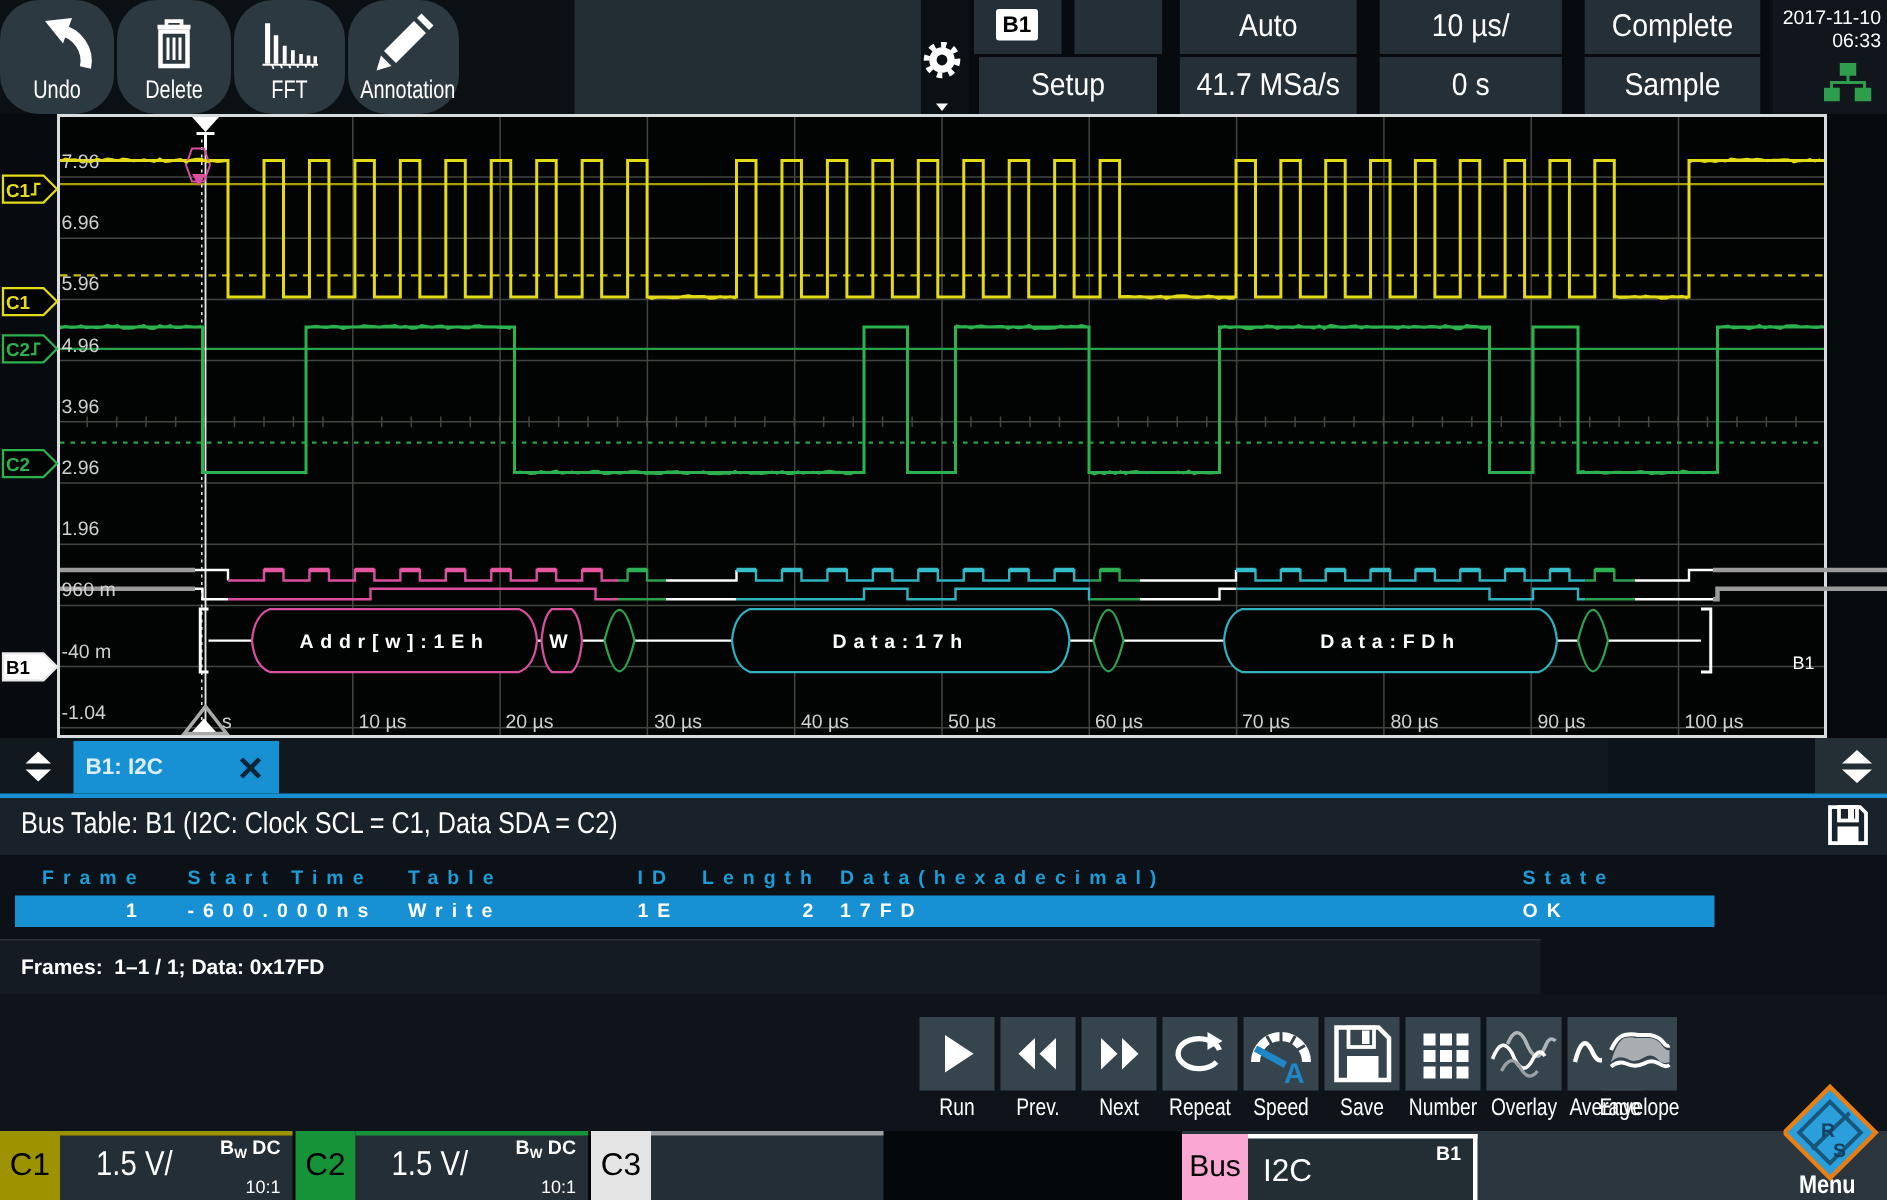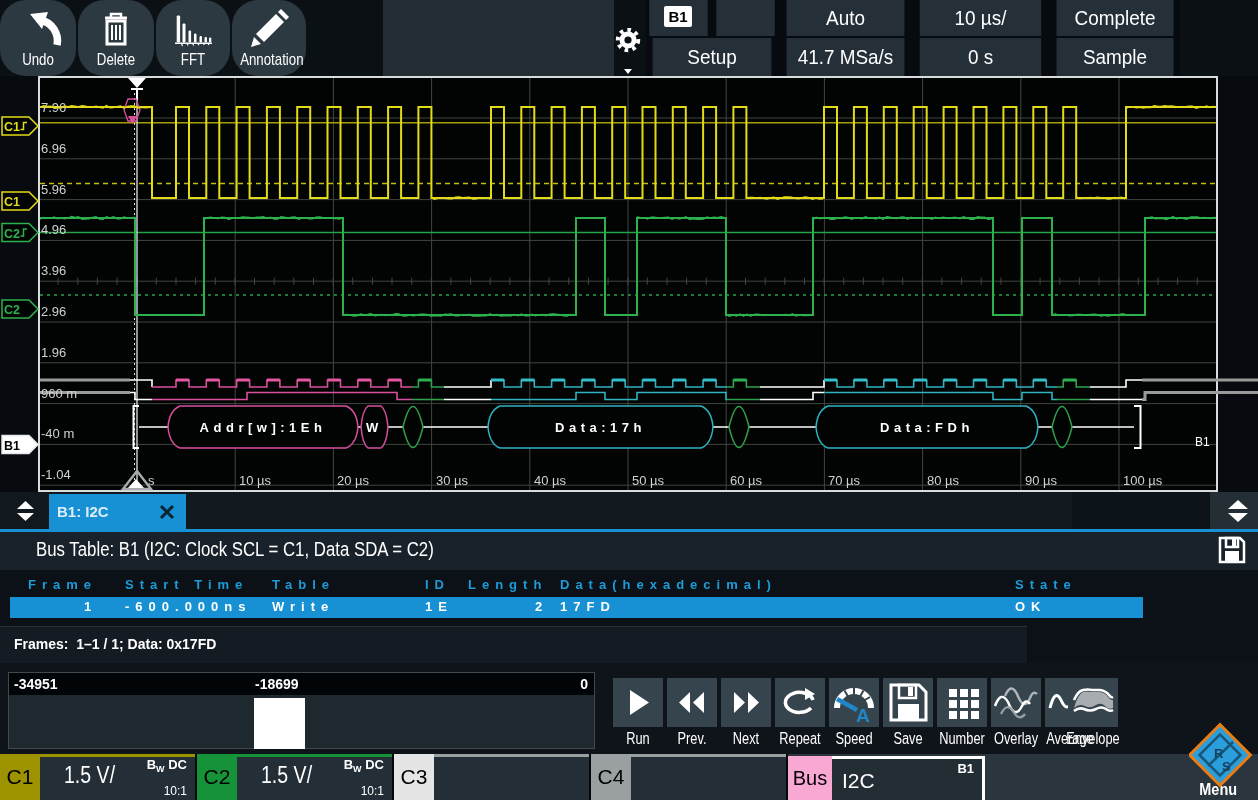--- a/index.html
+++ b/index.html
@@ -26,21 +26,21 @@
   
   #wave { left:0; top:76px; width:1258px; height:416px; }
 
   
   #tabbar { left:0; top:492px; width:1072px; height:37px; background:#11181e; }
   #tabblue { position:absolute; left:49px; top:2px; width:137px; height:35px; background:#1791d3;
     color:#dceef9; font-size:15px; font-weight:bold; line-height:35px; }
   #tabline { position:absolute; left:0; top:37px; width:1258px; height:3px; background:#1791d3; }
 
   
-  #bustitle { left:0; top:532px; width:1258px; height:38px; background:#19222a; color:#fff;padding-left:22px; }
+  #bustitle { left:0; top:532px; width:1258px; height:38px; background:#19222a; color:#fff; }
   #tablewrap { left:0; top:570px; width:1258px; height:93px; background:#0b1116; }
   .thead { position:absolute; top:7px; color:#1e9cd8; font-size:13px; font-weight:bold;
     letter-spacing:6px; white-space:nowrap; }
   #selrow { position:absolute; left:10px; top:27px; width:1133px; height:21px; background:#1791d3; }
   .tval { position:absolute; top:29px; color:#fff; font-size:13px; font-weight:bold;
     letter-spacing:6px; white-space:nowrap; }
   #framesrow { position:absolute; left:0px; top:56px; width:1027px; height:37px; background:#141b22;
     border-top:1px solid #2a3238; color:#fff; font-size:14px; font-weight:bold; }
 
   
@@ -128,20 +128,31 @@
   <div class="scell" style="left:646px;top:0;width:65px;height:36px"></div>
   <div class="scell" style="left:713px;top:0;width:65px;height:36px"></div>
   <div class="scell" style="left:646px;top:38px;width:132px;height:38px;line-height:38px">Setup</div>
   <div class="scell" style="left:780px;top:0;width:131px;height:36px;line-height:36px">Auto</div>
   <div class="scell" style="left:780px;top:38px;width:131px;height:38px;line-height:38px">41.7 MSa/s</div>
   <div class="scell" style="left:913px;top:0;width:135px;height:36px;line-height:36px">10 µs/</div>
   <div class="scell" style="left:913px;top:38px;width:135px;height:38px;line-height:38px">0 s</div>
   <div class="scell" style="left:1050px;top:0;width:130px;height:36px;line-height:36px">Complete</div>
   <div class="scell" style="left:1050px;top:38px;width:130px;height:38px;line-height:38px">Sample</div>
   <div style="position:absolute;left:664px;top:6px;width:28px;height:21px;background:#fff;border-radius:2px;color:#000;font-size:15px;font-weight:bold;text-align:center;line-height:21px">B1</div>
+  <div class="abs" id="datebox">
+    <div style="margin:4px 4px 0 0">2017-11-10<br>06:33</div>
+    <svg class="abs" style="left:34px;top:42px" width="32" height="28" viewBox="0 0 32 28">
+      <g fill="#2f9e4c" stroke="#2f9e4c">
+        <rect x="11" y="0" width="10" height="8"></rect>
+        <rect x="0" y="17" width="10" height="8"></rect>
+        <rect x="21" y="17" width="10" height="8"></rect>
+        <path d="M16 8 V13 M5 17 V13 H27 V17" fill="none" stroke-width="2"></path>
+      </g>
+    </svg>
+  </div>
 
   <svg class="abs" id="wave" viewBox="0 0 1258 416">
 <rect x="0" y="0" width="1258" height="416" fill="#070b0f"></rect>
 <rect x="39" y="1" width="1178" height="414" fill="#020404" stroke="#d8dcdc" stroke-width="2"></rect>
 <path d="M137.0 2 V414 M235.2 2 V414 M333.4 2 V414 M431.6 2 V414 M529.8 2 V414 M628.0 2 V414 M726.2 2 V414 M824.4 2 V414 M922.6 2 V414 M1020.8 2 V414 M1119.0 2 V414 M40 42.0 H1216 M40 82.8 H1216 M40 123.6 H1216 M40 164.4 H1216 M40 205.2 H1216 M40 246.0 H1216 M40 286.8 H1216 M40 327.6 H1216 M40 368.4 H1216 M40 409.2 H1216" stroke="#41463f" stroke-width="1" fill="none"></path>
 <path d="M58.1 201.7 V208.7 M77.8 201.7 V208.7 M97.4 201.7 V208.7 M117.1 201.7 V208.7 M136.7 201.7 V208.7 M156.3 201.7 V208.7 M176.0 201.7 V208.7 M195.6 201.7 V208.7 M215.3 201.7 V208.7 M234.9 201.7 V208.7 M254.5 201.7 V208.7 M274.2 201.7 V208.7 M293.8 201.7 V208.7 M313.5 201.7 V208.7 M333.1 201.7 V208.7 M352.7 201.7 V208.7 M372.4 201.7 V208.7 M392.0 201.7 V208.7 M411.7 201.7 V208.7 M431.3 201.7 V208.7 M450.9 201.7 V208.7 M470.6 201.7 V208.7 M490.2 201.7 V208.7 M509.9 201.7 V208.7 M529.5 201.7 V208.7 M549.1 201.7 V208.7 M568.8 201.7 V208.7 M588.4 201.7 V208.7 M608.1 201.7 V208.7 M627.7 201.7 V208.7 M647.3 201.7 V208.7 M667.0 201.7 V208.7 M686.6 201.7 V208.7 M706.3 201.7 V208.7 M725.9 201.7 V208.7 M745.5 201.7 V208.7 M765.2 201.7 V208.7 M784.8 201.7 V208.7 M804.5 201.7 V208.7 M824.1 201.7 V208.7 M843.7 201.7 V208.7 M863.4 201.7 V208.7 M883.0 201.7 V208.7 M902.7 201.7 V208.7 M922.3 201.7 V208.7 M941.9 201.7 V208.7 M961.6 201.7 V208.7 M981.2 201.7 V208.7 M1000.9 201.7 V208.7 M1020.5 201.7 V208.7 M1040.1 201.7 V208.7 M1059.8 201.7 V208.7 M1079.4 201.7 V208.7 M1099.1 201.7 V208.7 M1118.7 201.7 V208.7 M1138.3 201.7 V208.7 M1158.0 201.7 V208.7 M1177.6 201.7 V208.7 M1197.3 201.7 V208.7" stroke="#41463f" stroke-width="1" fill="none"></path>
 <line x1="40" y1="46.8" x2="1216" y2="46.8" stroke="#a89c08" stroke-width="1.5"></line>
 <line x1="40" y1="107.5" x2="1216" y2="107.5" stroke="#c8bc10" stroke-width="1.5" stroke-dasharray="5 4"></line>
 <line x1="40" y1="156.5" x2="1216" y2="156.5" stroke="#27a249" stroke-width="1.5"></line>
 <line x1="40" y1="219" x2="1216" y2="219" stroke="#27a249" stroke-width="1.5" stroke-dasharray="3 4"></line>
@@ -309,28 +320,20 @@
     <div class="tval" style="left:425px">1E</div>
     <div class="tval" style="left:535px">2</div>
     <div class="tval" style="left:560px">17FD</div>
     <div class="tval" style="left:1015px">OK</div>
     <div id="framesrow">
         <div style="margin:9px 0 0 14px">Frames:&nbsp; 1–1 / 1;&nbsp;Data: 0x17FD</div>
       </div>
   </div>
 
   <div class="abs" id="bottom">
-    <div id="zoompanel">
-      <div id="zoomtop">
-        <span style="position:absolute;left:5px;top:3px">-34951</span>
-        <span style="position:absolute;left:246px;top:3px">-18699</span>
-        <span style="position:absolute;right:6px;top:3px">0</span>
-      </div>
-      <div id="zoomthumb"></div>
-    </div>
 
     <div class="bbtn" style="left:613px">
       <svg width="50" height="49" viewBox="0 0 50 49">
           <path d="M17 12 L36 24.5 L17 37 Z" fill="#fff"></path>
         </svg>
       <div class="blabel">Run</div></div>
     <div class="bbtn" style="left:667px">
       <svg width="50" height="49" viewBox="0 0 50 49">
           <path d="M23 14 L12 24.5 L23 35 Z M37 14 L26 24.5 L37 35 Z" fill="#fff"></path>
         </svg>
@@ -410,24 +413,20 @@
     <div class="chbody" style="border-top:3px solid #169338"></div>
     <div class="badge" style="background:#169338">C2</div>
     <div class="vdiv">1.5 V/</div>
     <div class="bwdc">B<span style="font-size:9px;vertical-align:-3px">W</span> DC</div>
     <div class="ratio">10:1</div>
   </div>
   <div class="chan" style="left:394px;width:195px">
     <div class="chbody" style="border-top:3px solid #9aa0a2"></div>
     <div class="badge" style="background:#e5e5e5">C3</div>
   </div>
-  <div class="chan" style="left:591px;width:195px">
-    <div class="chbody" style="border-top:3px solid #9aa0a2"></div>
-    <div class="badge" style="background:#9aa0a2">C4</div>
-  </div>
   <div class="chan" style="left:788px;width:470px">
       <div class="chbody" style="left:0;background:#2a353d"></div>
     </div>
   <div class="chan" style="left:788px;width:200px">
     <div style="position:absolute;left:0;top:2px;width:44px;height:44px;background:#f9a8d4;color:#000;font-size:20px;text-align:center;line-height:44px">Bus</div>
     <div style="position:absolute;left:44px;top:2px;width:153px;height:44px;background:#222d34;border-top:3px solid #fff;border-right:3px solid #fff">
       <span style="position:absolute;left:10px;top:10px;color:#fff;font-size:21px">I2C</span>
       <span style="position:absolute;right:8px;top:2px;color:#fff;font-size:13px;font-weight:bold">B1</span>
     </div>
   </div>

